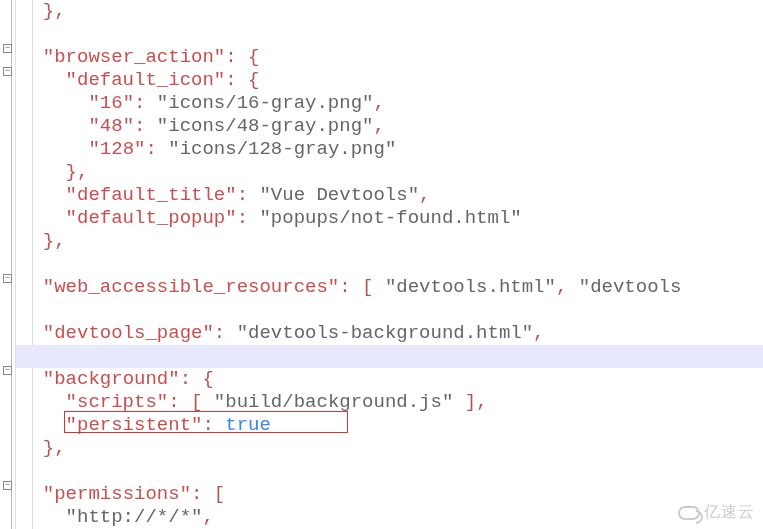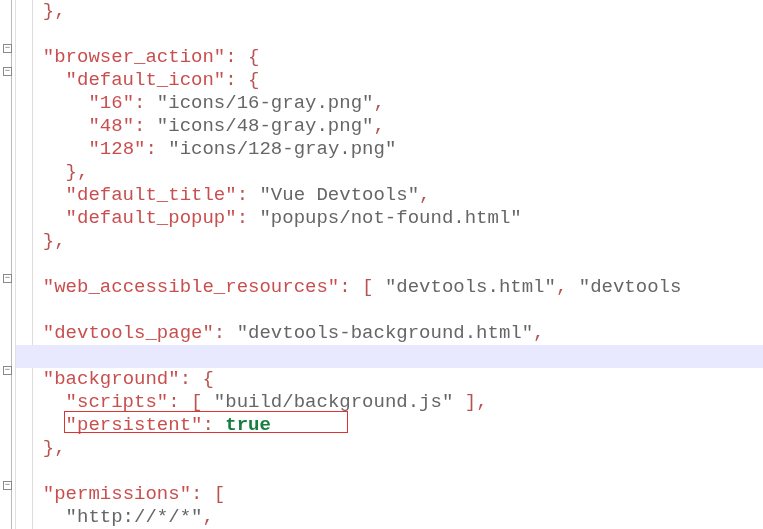--- a/index.html
+++ b/index.html
@@ -65,21 +65,21 @@
       position: absolute;
       top: 0;
       bottom: 0;
       width: 1px;
       background: #ddd;
     }
     .ig1 { left: 16px; }
     .p  { color: #b85450; }  
     .k  { color: #c94f4f; }  
     .s  { color: #666; }     
-    .bt { color: #15803d; font-weight: bold; } 
+    .bt { color: #3b82f6; font-weight: normal; } 
     .op { color: #b85450; }  
     .red-box {
       position: absolute;
       border: 1px solid #d33;
       pointer-events: none;
     }
     .watermark {
       position: absolute;
       right: 8px;
       bottom: 6px;
@@ -170,15 +170,19 @@
     <div class="line">  <span class="p">},</span></div>
 
     <div class="line"> </div>
 
     <div class="line">  <span class="k">"permissions"</span><span class="op">: </span><span class="p">[</span></div>
 
     <div class="line">    <span class="s">"http://*/*"</span><span class="op">,</span></div>
 
     <div class="red-box" style="left:48px; top:411px; width:284px; height:22px;"></div>
 
+    <div class="watermark">
+      <span class="watermark-icon"></span>
+      <span>亿速云</span>
+    </div>
   </div>
 
 </div>
 
 </body></html>

